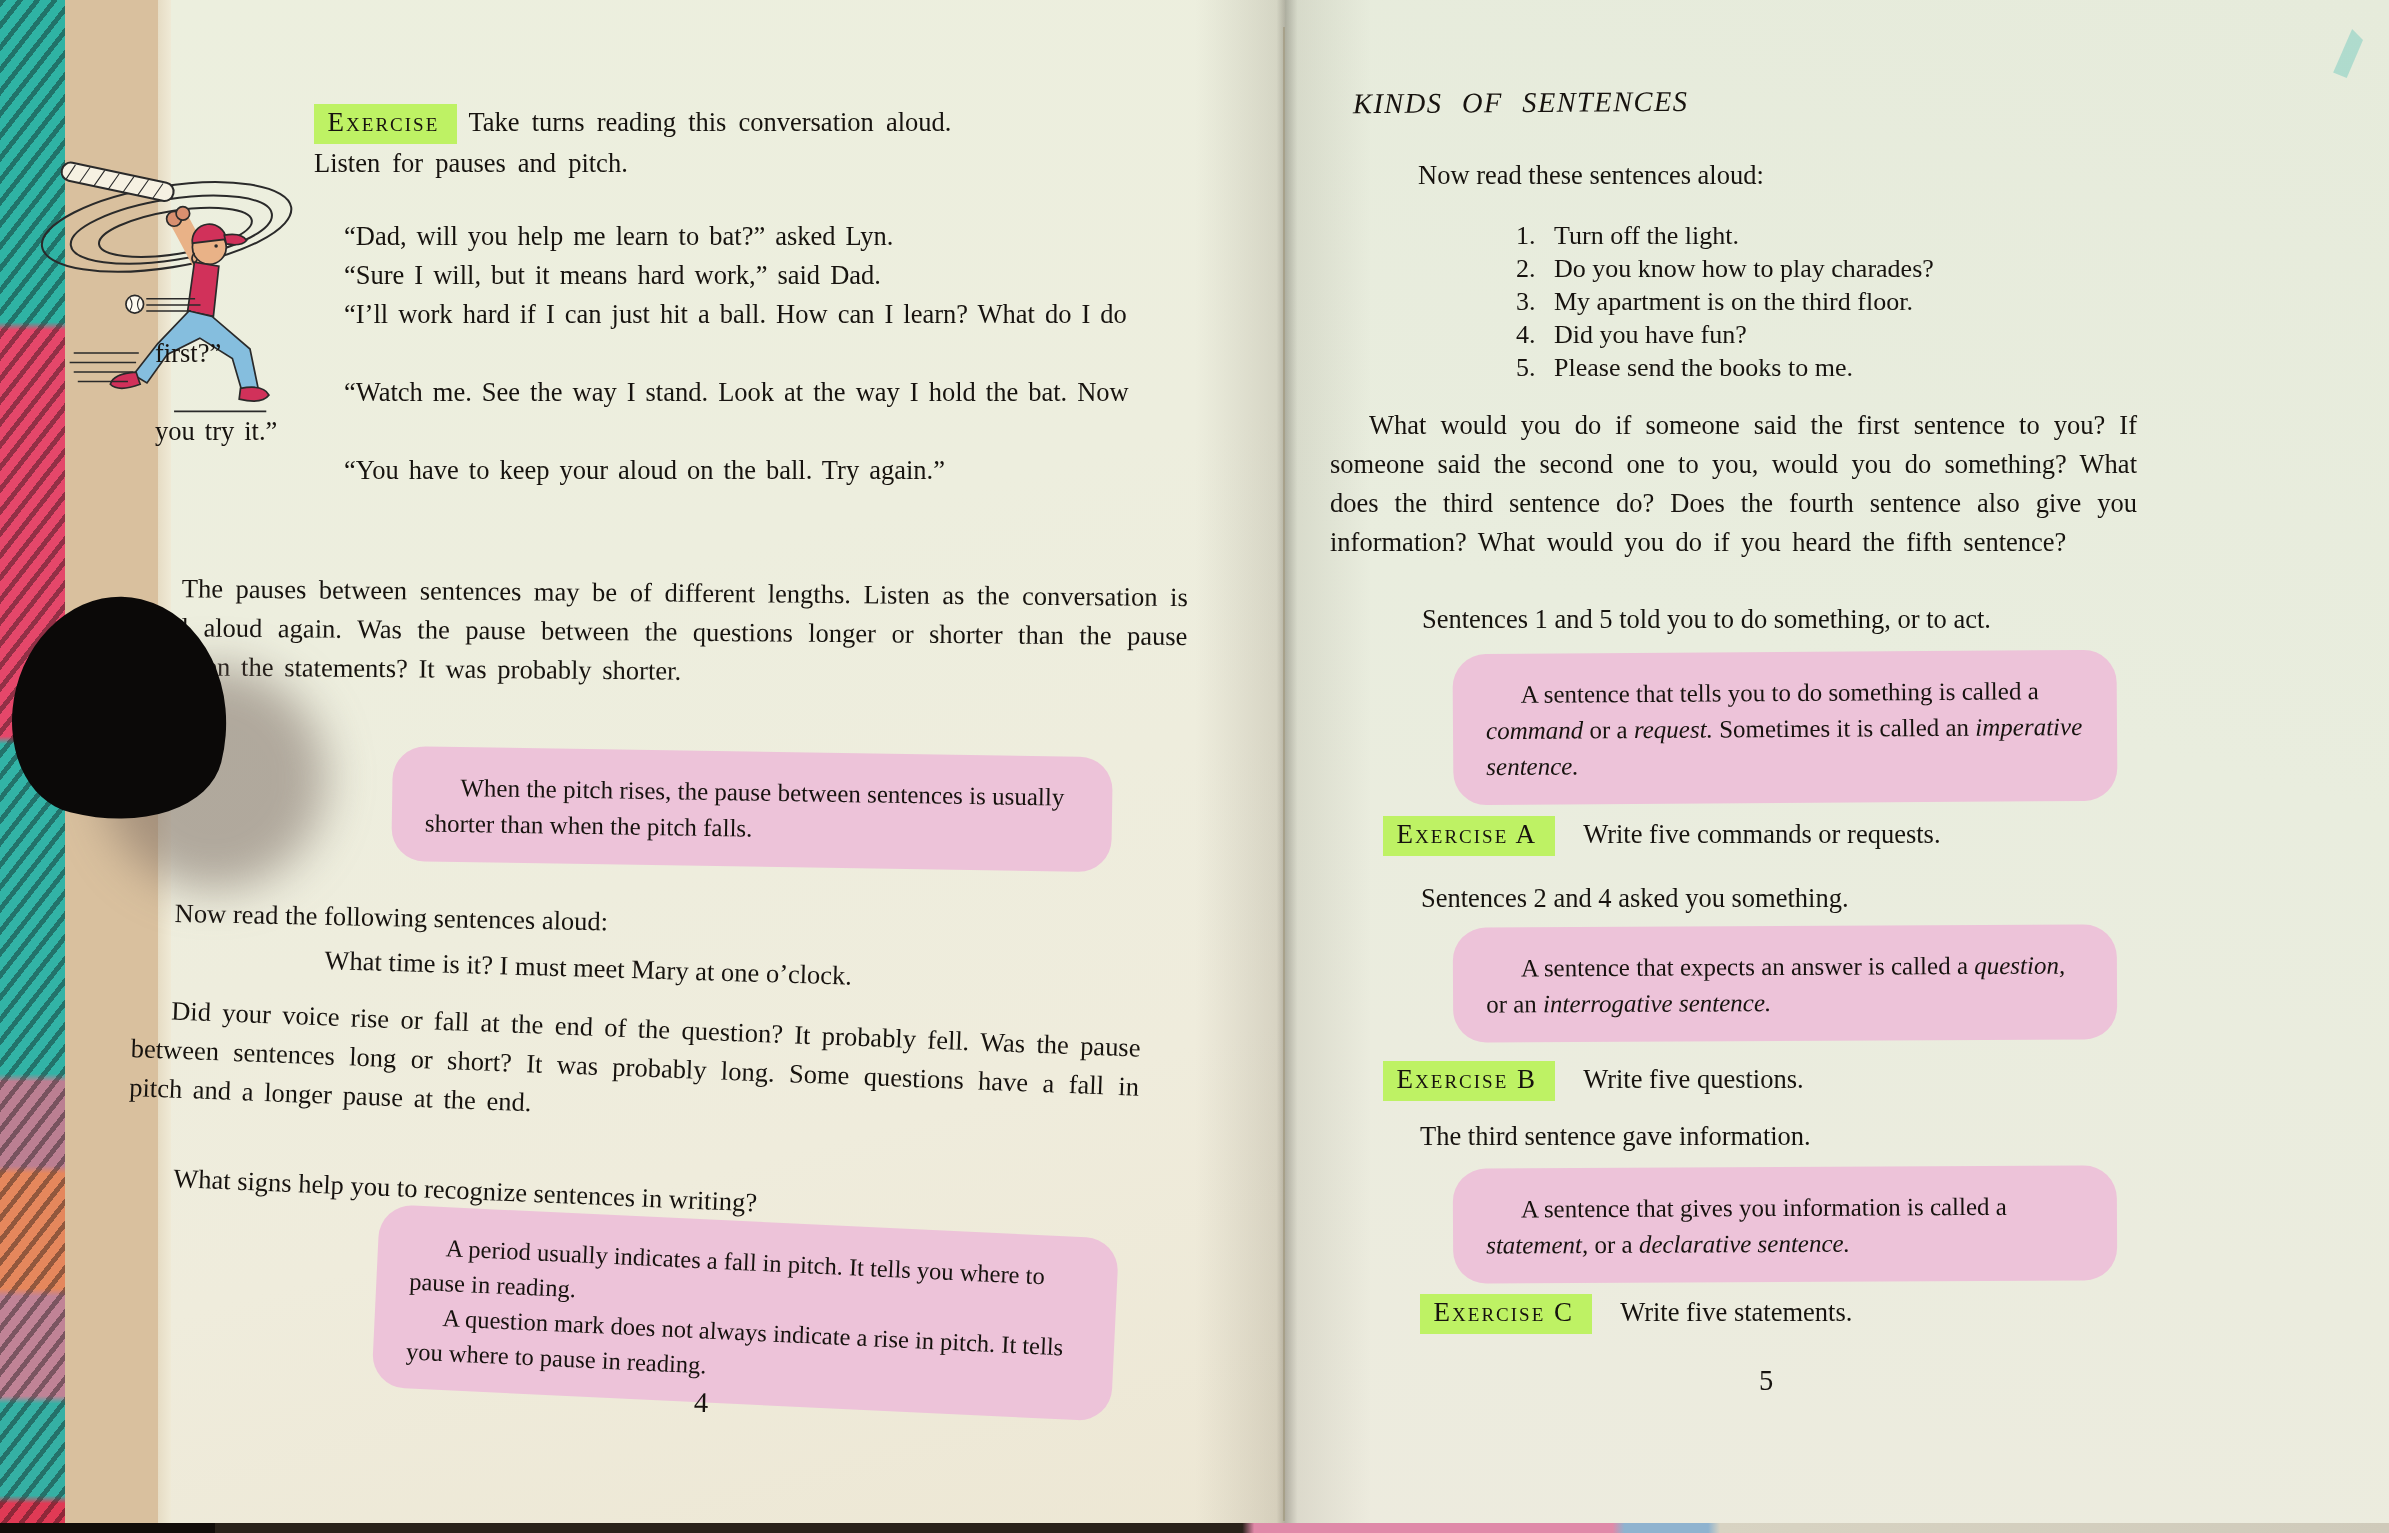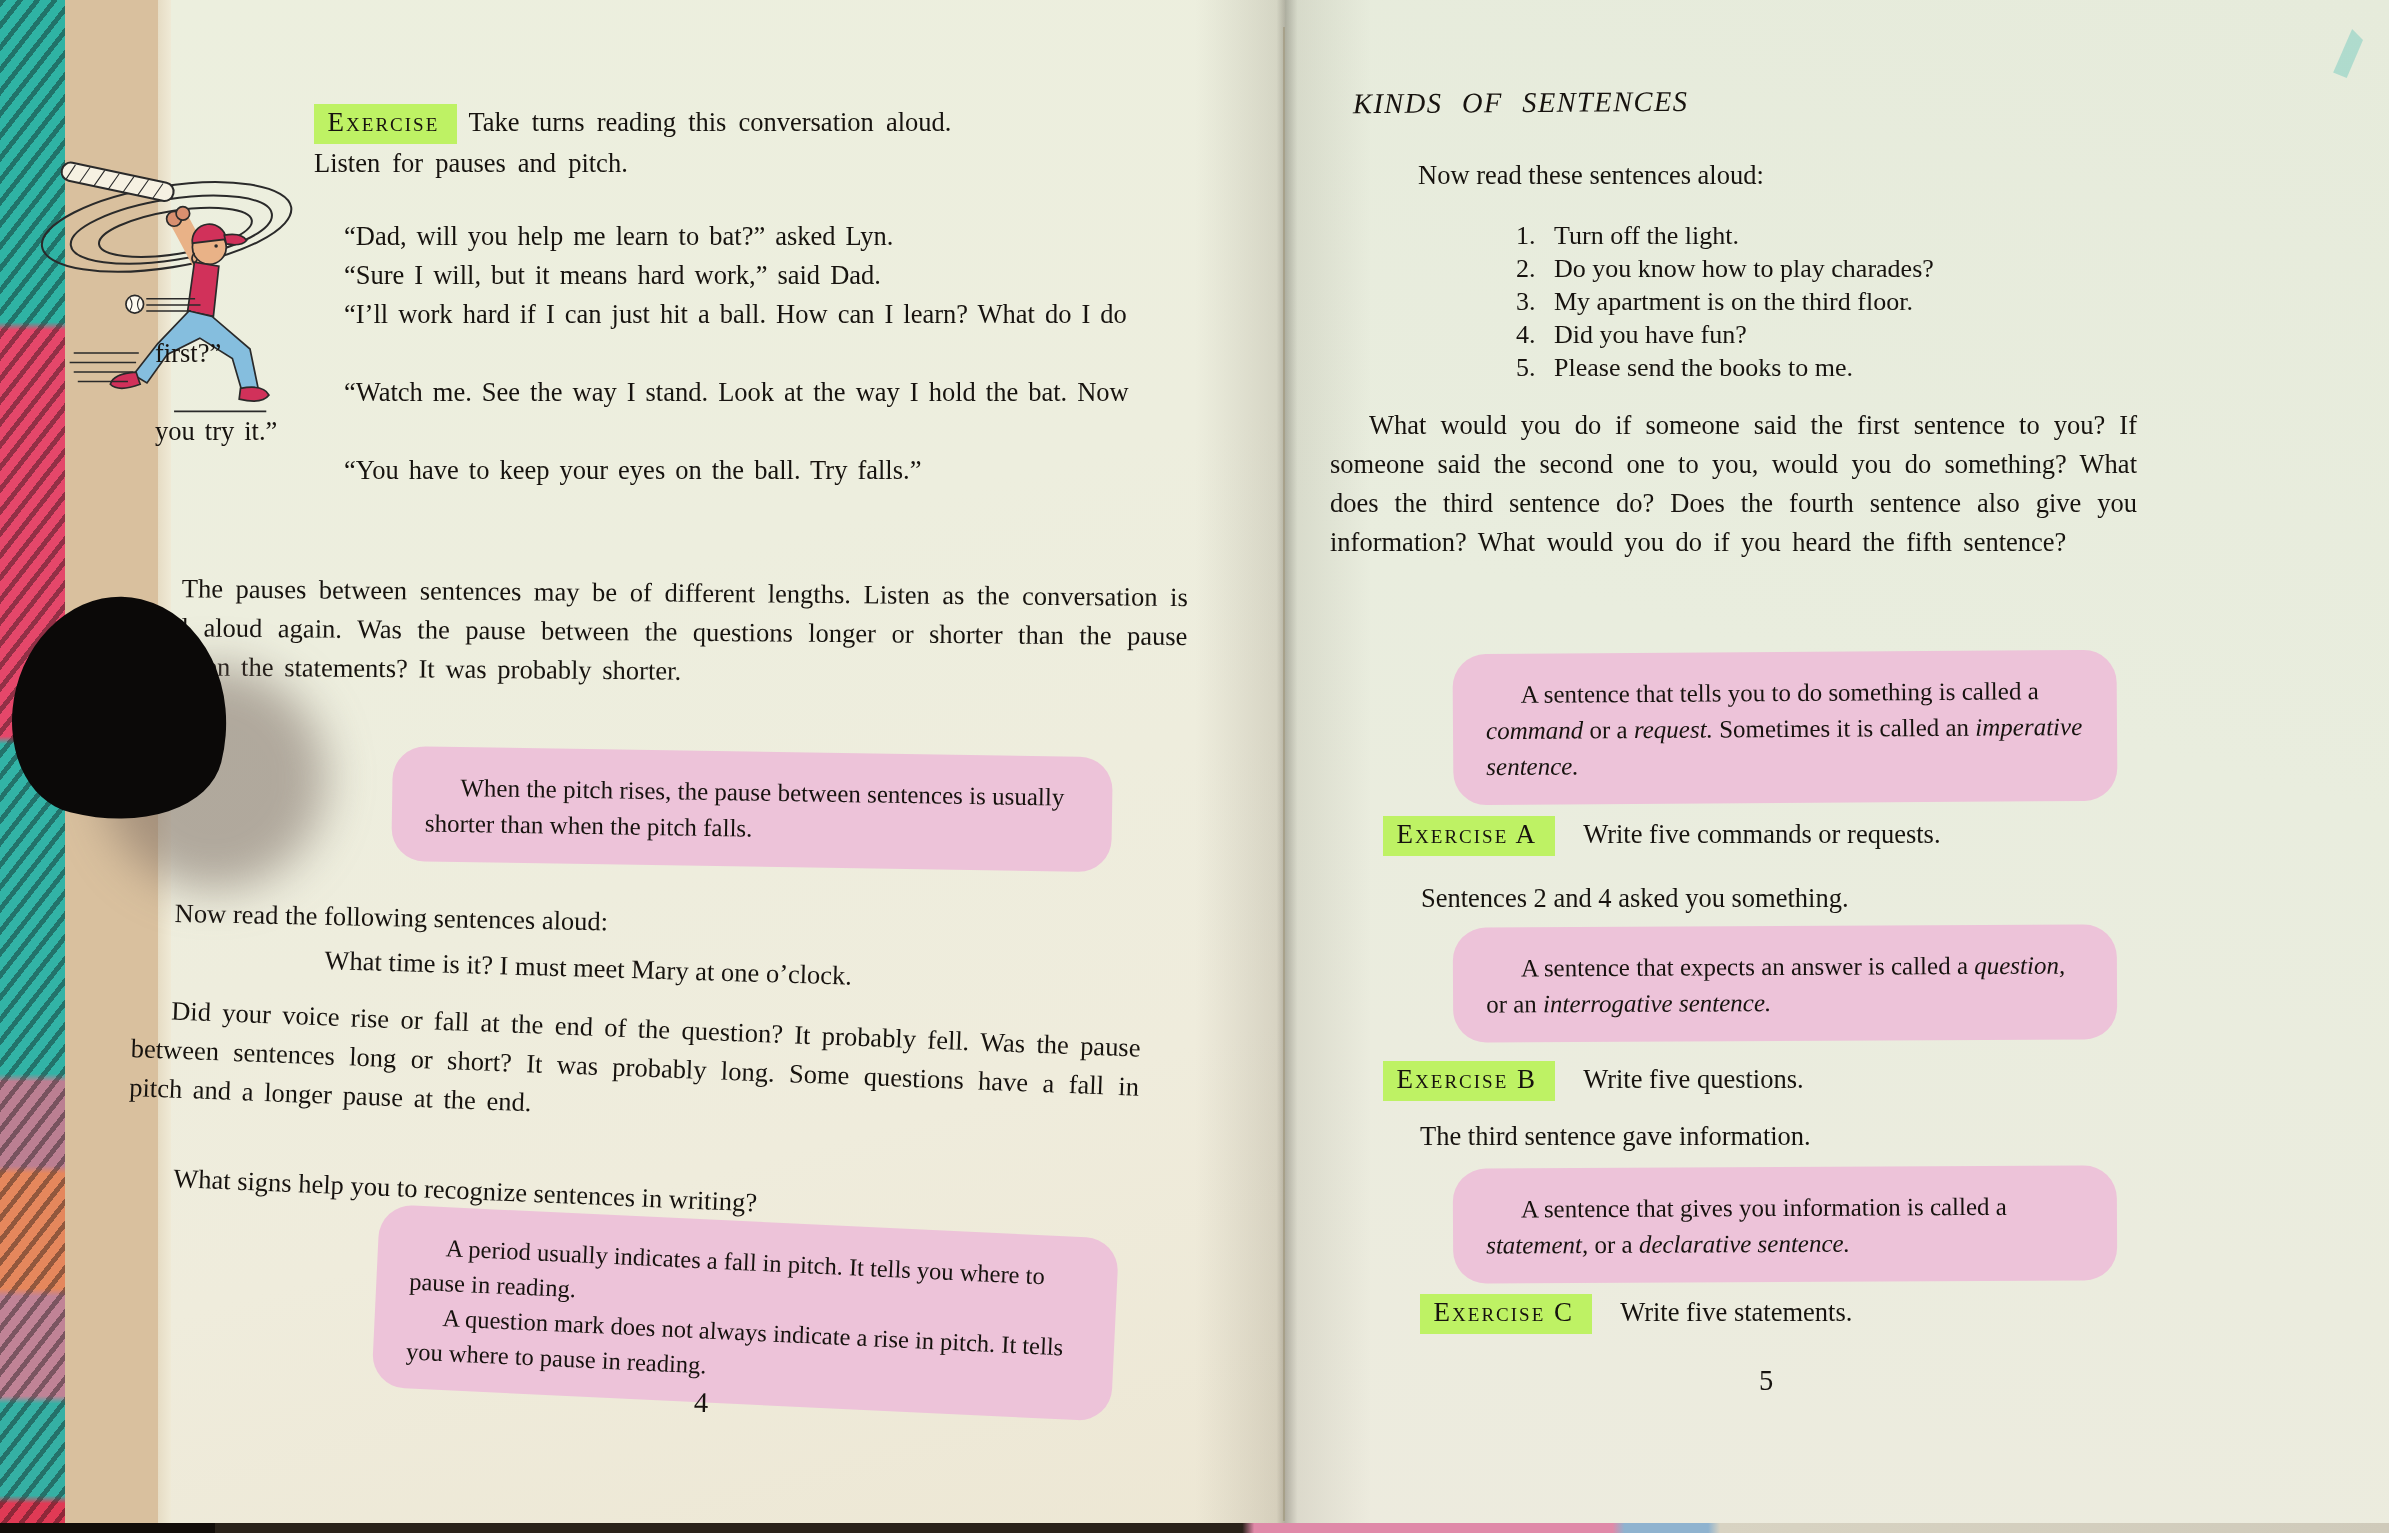--- a/index.html
+++ b/index.html
@@ -193,21 +193,21 @@
 
       <path d="M206 384 h136" stroke="#2a2a2a" stroke-width="2.6"></path>
     </g>
   </svg>
 
   <div class="lp-dialogue">
     <p>“Dad, will you help me learn to bat?” asked Lyn.</p>
     <p>“Sure I will, but it means hard work,” said Dad.</p>
     <p>“I’ll work hard if I can just hit a ball.  How can I learn?  What do I do first?”</p>
     <p>“Watch me.  See the way I stand.  Look at the way I hold the bat.  Now you try it.”</p>
-    <p>“You have to keep your eyes on the ball.  Try falls.”</p>
+    <p>“You have to keep your aloud on the ball.  Try again.”</p>
   </div>
 
   <div class="lp-para1 serif just">
     <p class="ind">The pauses between sentences may be of different lengths.  Listen as the conversation is read aloud again.  Was the pause between the questions longer or shorter than the pause between the statements?  It was probably shorter.</p>
   </div>
 
   <div class="pinkbox lp-box1">
     <div class="inner">
         <p>When the pitch rises, the pause between sentences is usually shorter than when the pitch falls.</p>
       </div>
@@ -256,20 +256,21 @@
     <div class="row">
         <span class="num">5.</span>
         <span>Please send the books to me.</span>
       </div>
   </div>
 
   <div class="rp-para1 serif just">
     <p class="ind">What would you do if someone said the first sentence to you?  If someone said the second one to you, would you do something?  What does the third sentence do?  Does the fourth sentence also give you information?  What would you do if you heard the fifth sentence?</p>
   </div>
 
+  <div class="rp-s15">Sentences 1 and 5 told you to do something, or to act.</div>
 
   <div class="pinkbox rp-boxA">
     <div class="inner">
         <p>
       <span>A sentence that tells you to do something is called a </span><i>command</i><span> or a </span><i>request.</i><span>  Sometimes it is called an </span><i>imperative sentence.</i>
     </p>
       </div>
   </div>
 
   <div class="rp-exline rp-exA">

